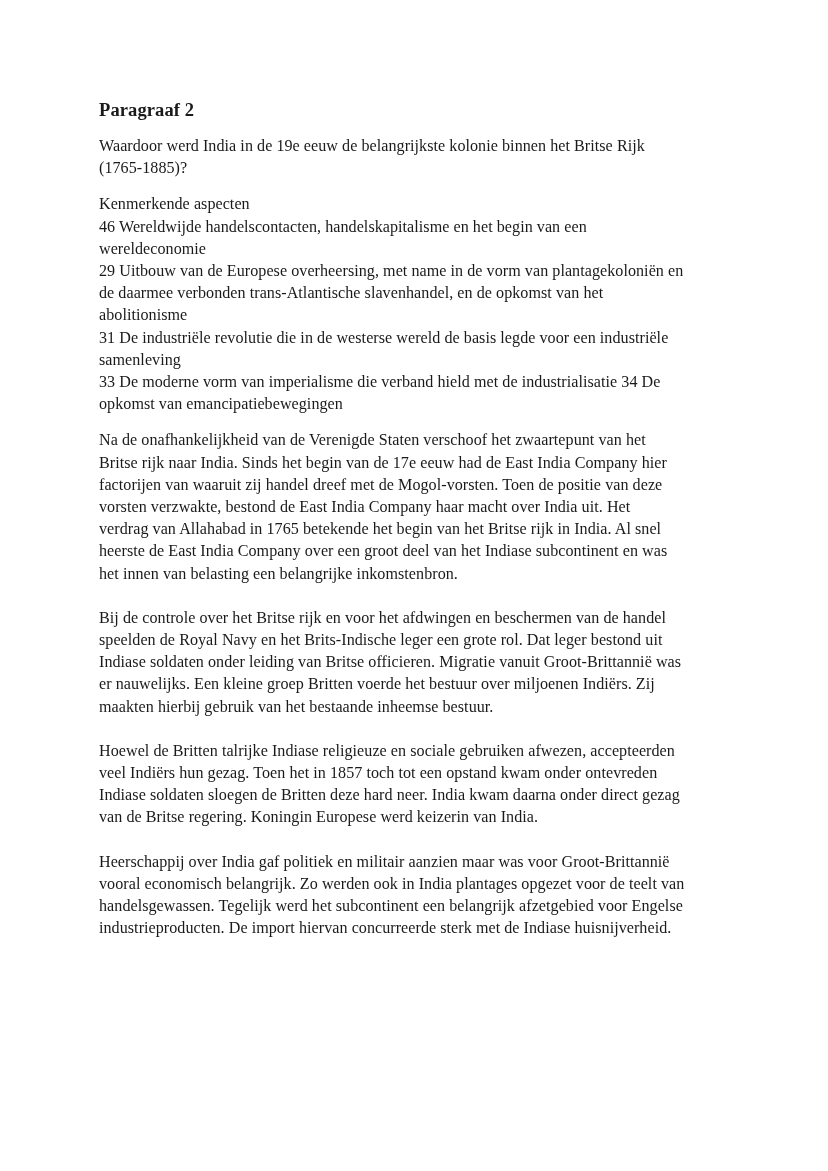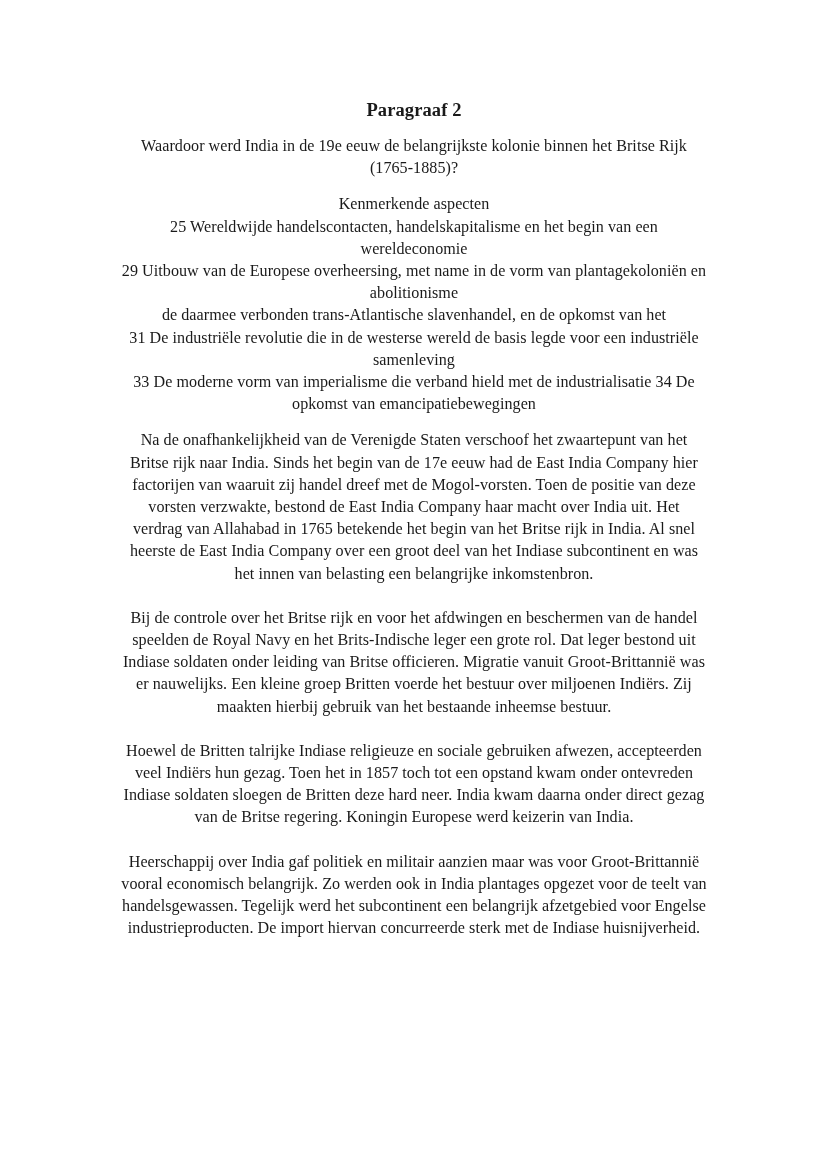--- a/index.html
+++ b/index.html
@@ -16,21 +16,20 @@
   }
 
   .page {
     position: relative;
     width: 828px;
     height: 1171px;
     margin: 0 auto;
     background: #ffffff;
     box-sizing: border-box;
     overflow: hidden;
-    text-align: center;
   }
 
   .content {
     position: absolute;
     left: 99px;
     top: 99px;
     width: 630px;
   }
 
   .doc-heading {
@@ -84,25 +83,25 @@
 
     <h1 class="doc-heading">Paragraaf 2</h1>
 
     <p class="question">
       <span class="ln">Waardoor werd India in de 19e eeuw de belangrijkste kolonie binnen het Britse Rijk</span>
       <span class="ln">(1765-1885)?</span>
     </p>
 
     <div class="aspects">
       <span class="ln aspect-line">Kenmerkende aspecten</span>
-      <span class="ln aspect-line">25 Wereldwijde handelscontacten, handelskapitalisme en het begin van een</span>
+      <span class="ln aspect-line">46 Wereldwijde handelscontacten, handelskapitalisme en het begin van een</span>
       <span class="ln aspect-line">wereldeconomie</span>
       <span class="ln aspect-line">29 Uitbouw van de Europese overheersing, met name in de vorm van plantagekoloniën en</span>
+      <span class="ln aspect-line">de daarmee verbonden trans-Atlantische slavenhandel, en de opkomst van het</span>
       <span class="ln aspect-line">abolitionisme</span>
-      <span class="ln aspect-line">de daarmee verbonden trans-Atlantische slavenhandel, en de opkomst van het</span>
       <span class="ln aspect-line">31 De industriële revolutie die in de westerse wereld de basis legde voor een industriële</span>
       <span class="ln aspect-line">samenleving</span>
       <span class="ln aspect-line">33 De moderne vorm van imperialisme die verband hield met de industrialisatie 34 De</span>
       <span class="ln aspect-line">opkomst van emancipatiebewegingen</span>
     </div>
 
     <p class="body-para first-body">
       <span class="ln">Na de onafhankelijkheid van de Verenigde Staten verschoof het zwaartepunt van het</span>
       <span class="ln">Britse rijk naar India. Sinds het begin van de 17e eeuw had de East India Company hier</span>
       <span class="ln">factorijen van waaruit zij handel dreef met de Mogol-vorsten. Toen de positie van deze</span>

